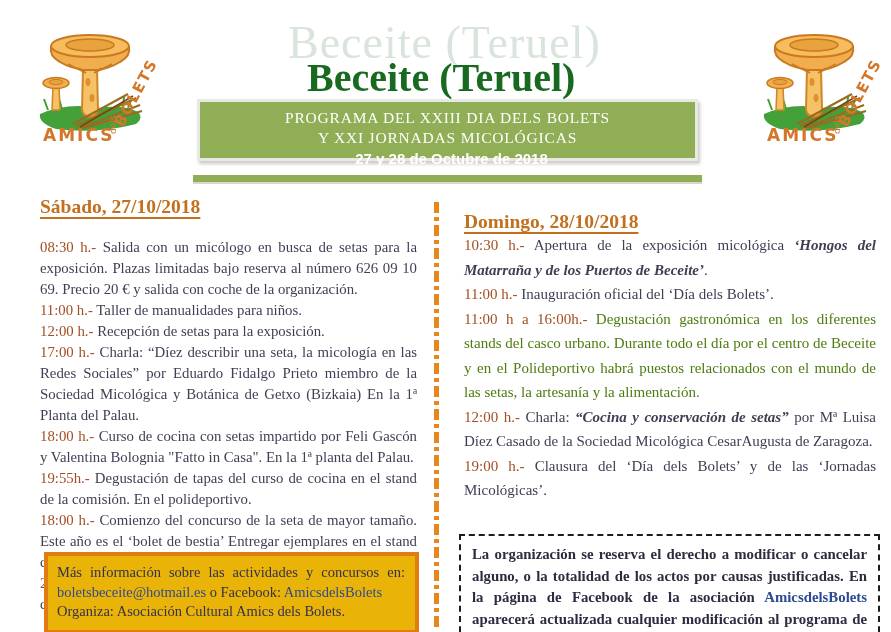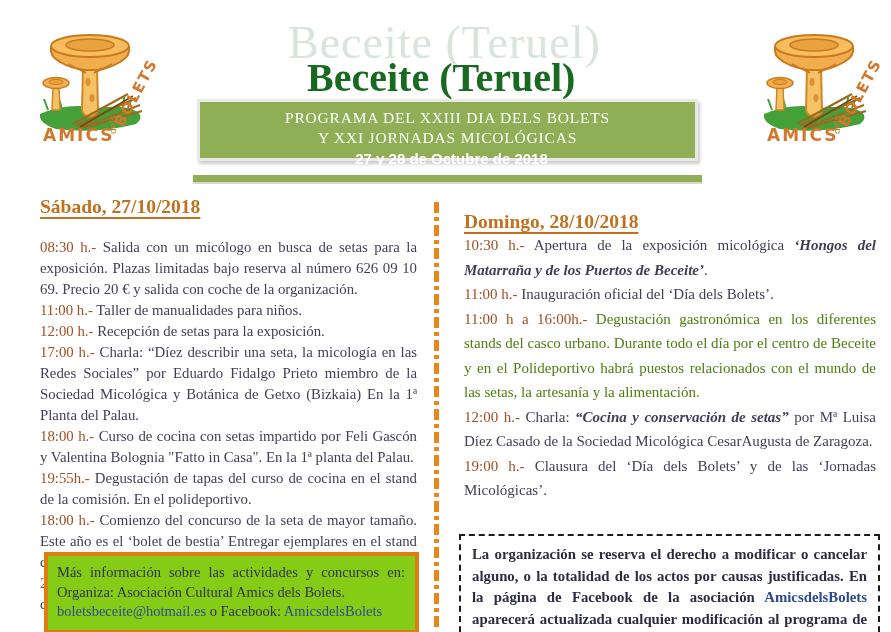--- a/index.html
+++ b/index.html
@@ -89,21 +89,21 @@
     );
   }
 
   
   .info-box {
     position: absolute; left: 44px; top: 552px;
     width: 375px;
     border: 4px solid #e07c12;
     padding: 7px 10px 8px 9px;
     font-size: 14.5px; line-height: 19.5px; color: #32324a;
-    background: #84cc16;
+    background: #eab308;
   }
   .info-box .jline { text-align: justify; text-align-last: justify; }
   .link { color: #2e4b8f; text-decoration: none; cursor: pointer; }
 
   .disclaimer-box {
     position: absolute; left: 459px; top: 534px;
     width: 421px;
     border: 2px dashed #1c1c1c;
     padding: 8px 11px 9px 11px;
     font-size: 14.8px; font-weight: 600; line-height: 21.5px;
@@ -227,21 +227,21 @@
       <p class="item"><span class="time">10:30 h.-</span><span> Apertura de la exposición micológica </span><em class="ev-em">‘Hongos del Matarraña y de los Puertos de Beceite’</em><span>.</span></p>
       <p class="item"><span class="time">11:00 h.-</span><span> Inauguración oficial del ‘Día dels Bolets’.</span></p>
       <p class="item orange-body"><span class="time">11:00 h a 16:00h.-</span><span class="body-txt"> Degustación gastronómica en los diferentes stands del casco urbano. Durante todo el día por el centro de Beceite y en el Polideportivo habrá puestos relacionados con el mundo de las setas, la artesanía y la alimentación.</span></p>
       <p class="item"><span class="time">12:00 h.-</span><span> Charla: </span><em class="ev-em">“Cocina y conservación de setas”</em><span> por Mª Luisa Díez Casado de la Sociedad Micológica CesarAugusta de Zaragoza.</span></p>
       <p class="item"><span class="time">19:00 h.-</span><span> Clausura del ‘Día dels Bolets’ y de las ‘Jornadas Micológicas’.</span></p>
     </div>
   </div>
 
   <div class="info-box">
     <div class="jline">Más información sobre las actividades y concursos en:</div>
+    <div><a class="link">boletsbeceite@hotmail.es</a><span> o Facebook: </span><a class="link">AmicsdelsBolets</a></div>
     <div>Organiza: Asociación Cultural Amics dels Bolets.</div>
-    <div><a class="link">boletsbeceite@hotmail.es</a><span> o Facebook: </span><a class="link">AmicsdelsBolets</a></div>
   </div>
 
   <div class="disclaimer-box">
     <span>La organización se reserva el derecho a modificar o cancelar alguno, o la totalidad de los actos por causas justificadas. En la página de Facebook de la asociación </span><a class="link">AmicsdelsBolets</a><span> aparecerá actualizada cualquier modificación al programa de actos.</span>
   </div>
 
 </div>
 
 </body></html>

